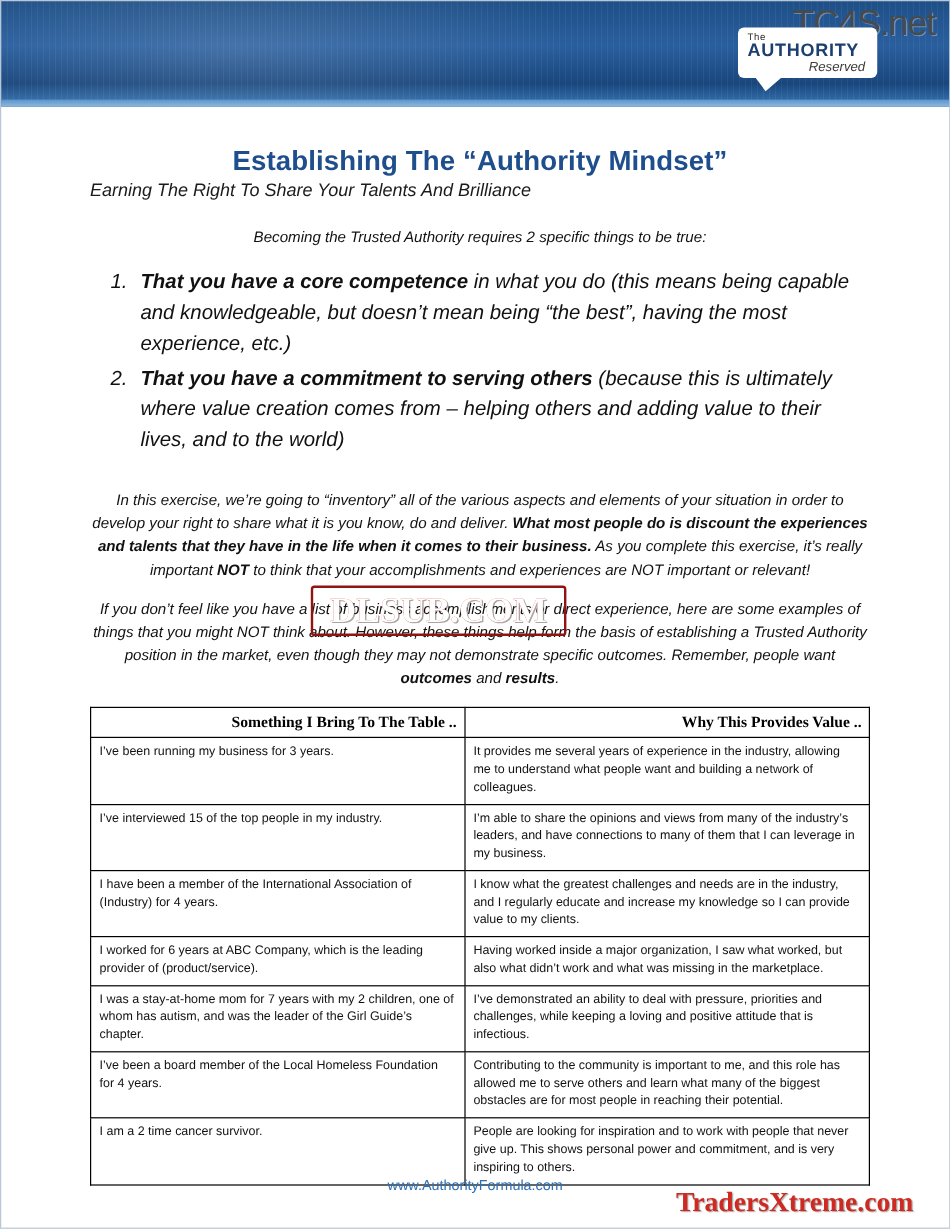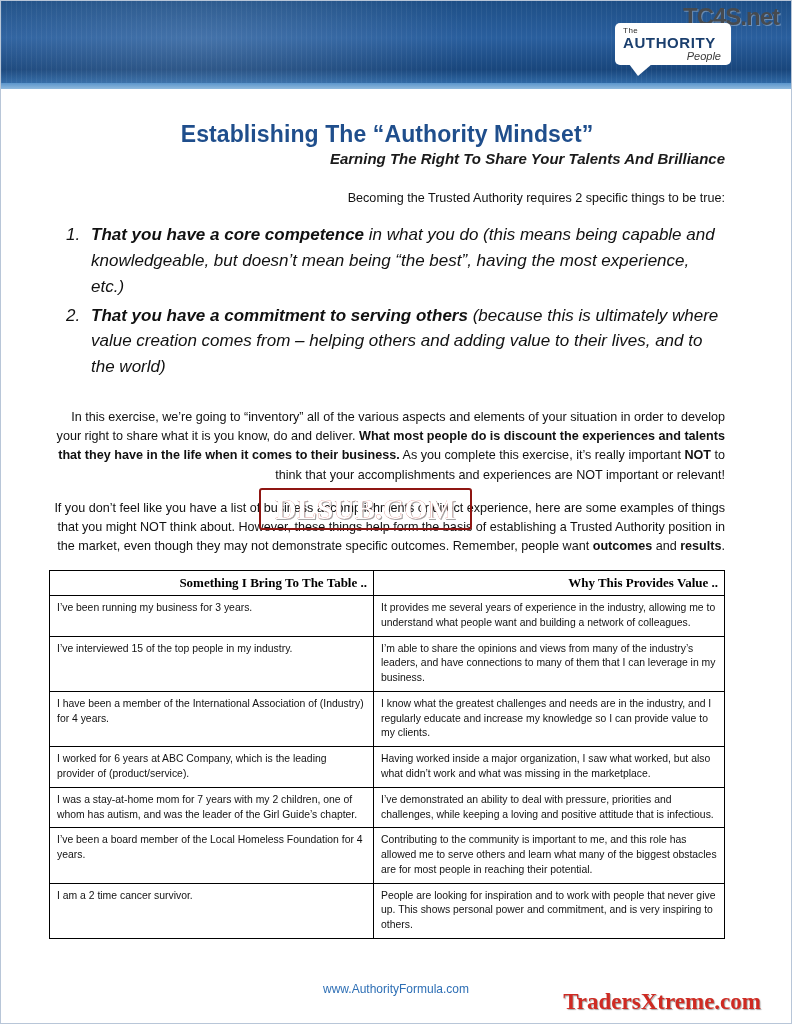--- a/index.html
+++ b/index.html
@@ -99,55 +99,56 @@
     top: 27px;
     right: 10px;
     font-size: 11px;
     font-style: italic;
     color: #3b3b3b;
   }
   .watermark-tc4s {
     position: absolute;
     right: 12px;
     top: 2px;
-    font-size: 24px;
-    font-weight: bold;
+    font-size: 30px;
+    font-weight: normal;
     color: #4a4a4a;
     text-shadow: 1px 1px 0 rgba(255,255,255,0.35);
     letter-spacing: -1px;
     opacity: .92;
   }
 
   
   .content {
-    padding: 28px 66px 0 48px;
+    padding: 28px 66px 0 74px;
     position: relative;
   }
   h1.doc-title {
     text-align: center;
     color: #1f4e8c;
     font-size: 23px;
     font-weight: bold;
     margin: 4px 0 2px 0;
     letter-spacing: .1px;
   }
   h2.doc-subtitle {
-    text-align: right;
+    text-align: left;
     color: #1b1b1b;
     font-size: 15px;
-    font-weight: bold;
+    font-weight: normal;
     font-style: italic;
     margin: 0 0 22px 0;
   }
   p.para {
     font-size: 12.6px;
     line-height: 1.52;
     color: #111;
     margin: 0 0 14px 0;
-    text-align: right;
+    text-align: center;
+    font-style: italic;
   }
   ol.req-list {
     margin: 2px 0 28px 0;
     padding-left: 36px;
     font-size: 17px;
     line-height: 1.52;
     color: #111;
     font-style: italic;
   }
   ol.req-list li {
@@ -241,21 +242,21 @@
 <div class="page">
 
   <div class="header">
     <div class="header-stripes"></div>
     <div class="header-glow"></div>
     <div class="watermark-tc4s">TC4S.net</div>
     <div class="logo-block">
       <div class="logo-balloon">
         <span class="l1">The</span>
         <span class="l2">AUTHORITY</span>
-        <span class="l3">People</span>
+        <span class="l3">Reserved</span>
       </div>
     </div>
   </div>
 
   <div class="content">
 
     <h1 class="doc-title">Establishing The “Authority Mindset”</h1>
     <h2 class="doc-subtitle">Earning The Right To Share Your Talents And Brilliance</h2>
 
     <p class="para">Becoming the Trusted Authority requires 2 specific things to be true:</p>

